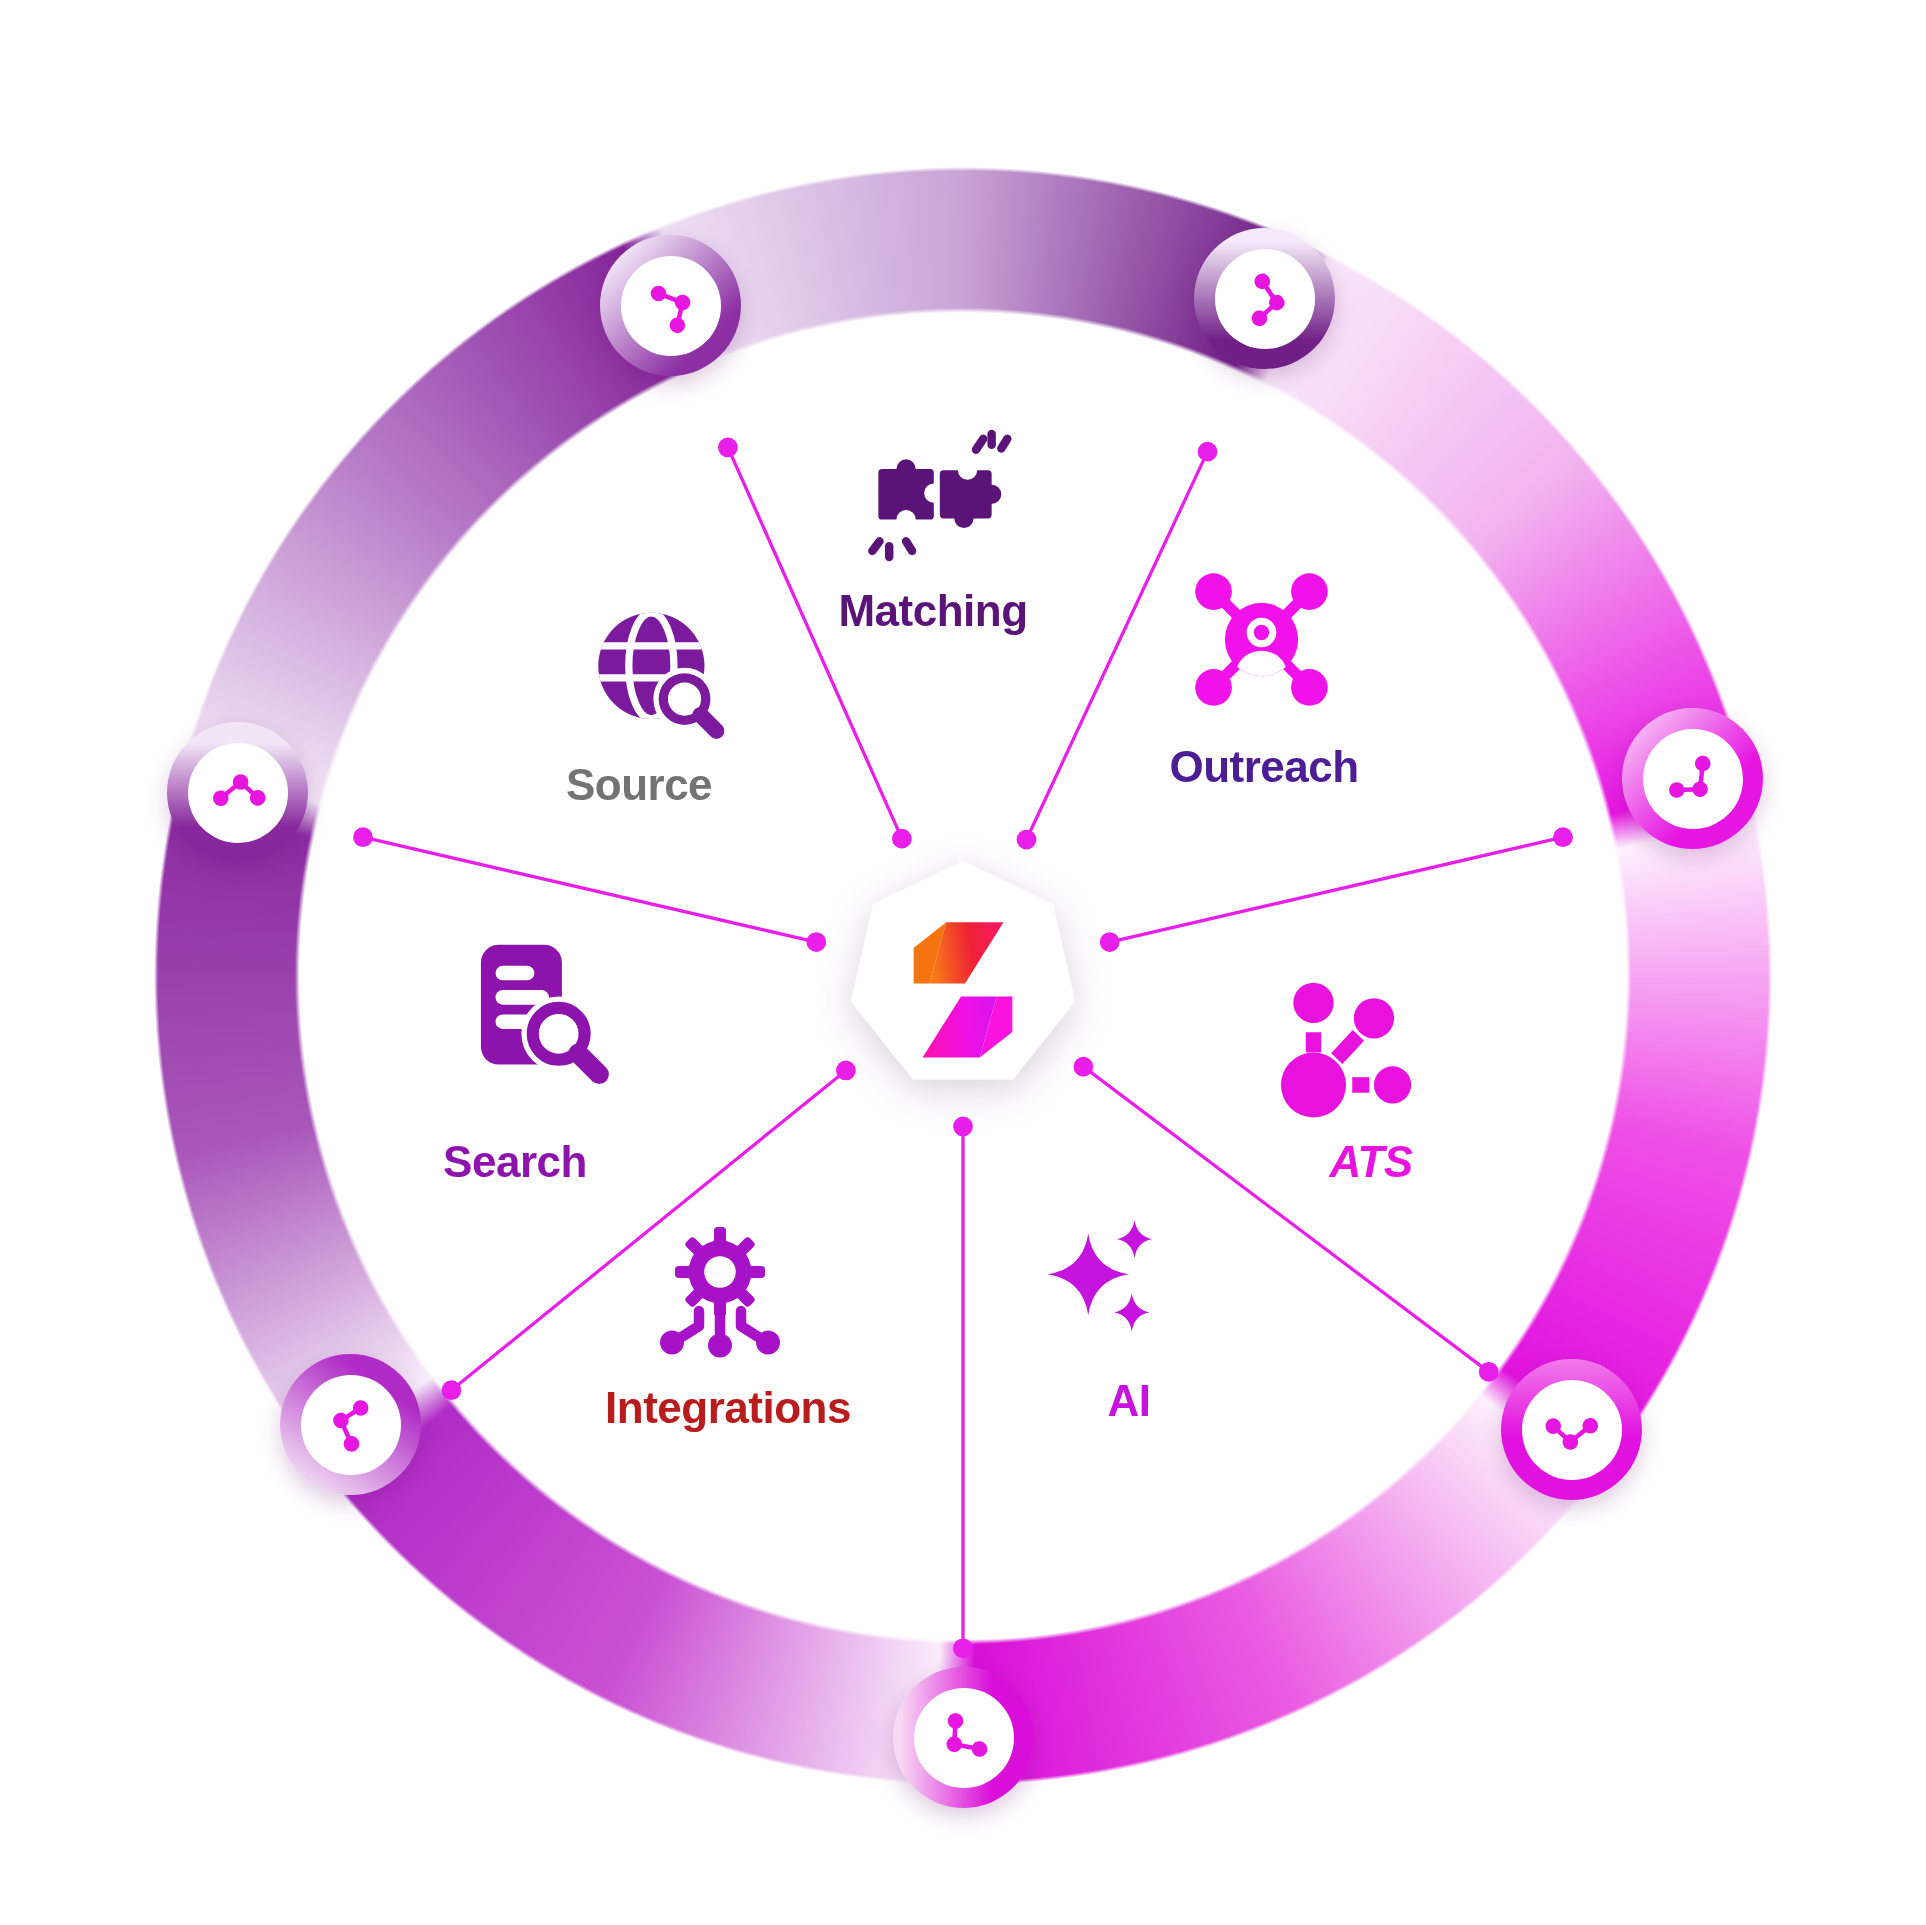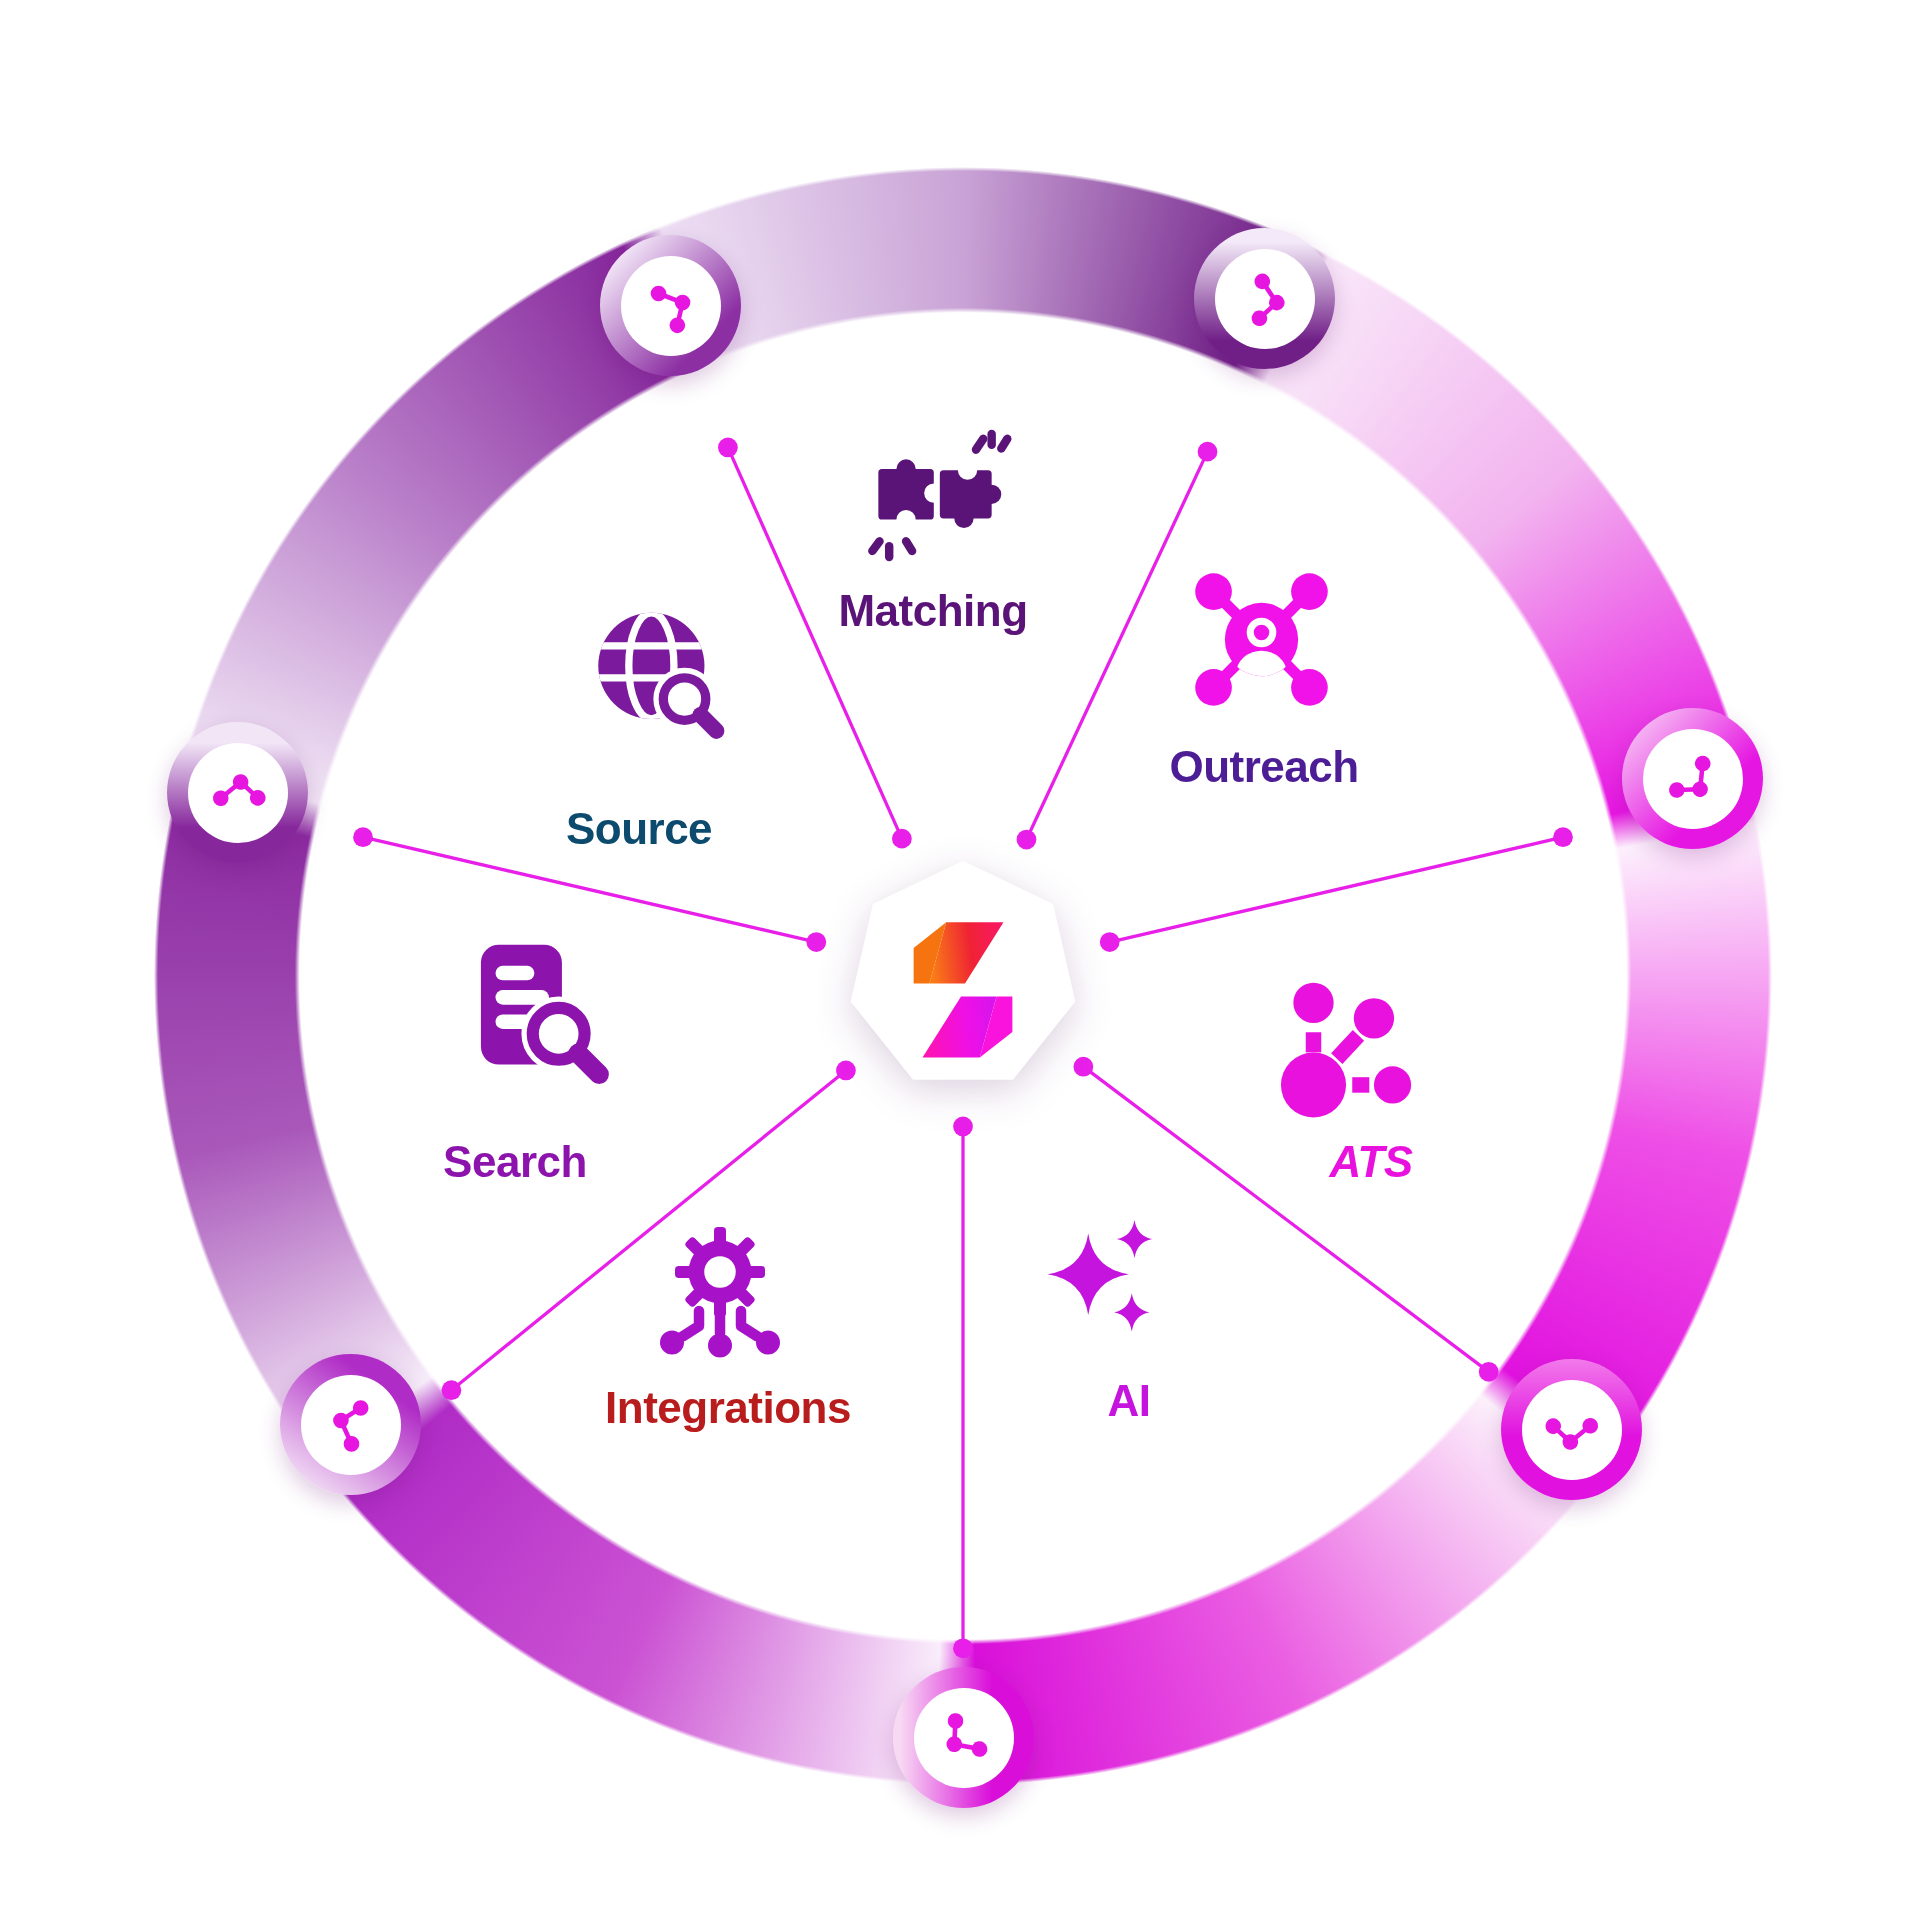--- a/index.html
+++ b/index.html
@@ -346,17 +346,17 @@
         <ellipse cx="50" cy="48" rx="17" ry="40"></ellipse>
         <line x1="8" y1="33" x2="92" y2="33"></line>
         <line x1="8" y1="57" x2="92" y2="57"></line>
       </g>
       <circle cx="75" cy="73" r="16" fill="none" stroke="#ffffff" stroke-width="15"></circle>
       <line x1="87" y1="85" x2="99" y2="97" stroke="#ffffff" stroke-width="20" stroke-linecap="round"></line>
       <circle cx="75" cy="73" r="13" fill="#ffffff"></circle>
       <circle cx="75" cy="73" r="16" fill="none" stroke="#7c1a9e" stroke-width="7"></circle>
       <line x1="87" y1="85" x2="99" y2="97" stroke="#7c1a9e" stroke-width="12" stroke-linecap="round"></line>
     </svg>
-    <div class="label" style="left:639px;top:785px;color:#0c4a6e;margin-top:44px;">Source</div>
+    <div class="label" style="left:639px;top:785px;color:#737373;">Source</div>
   </div>
 
 </div>
 
 
 </body></html>

